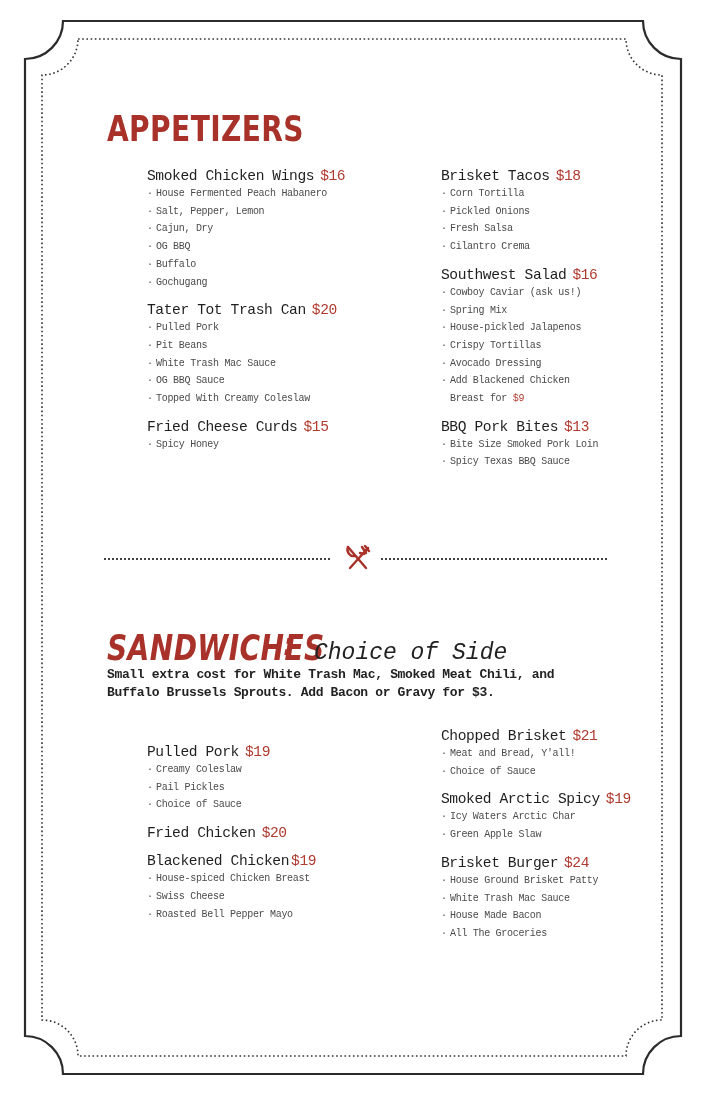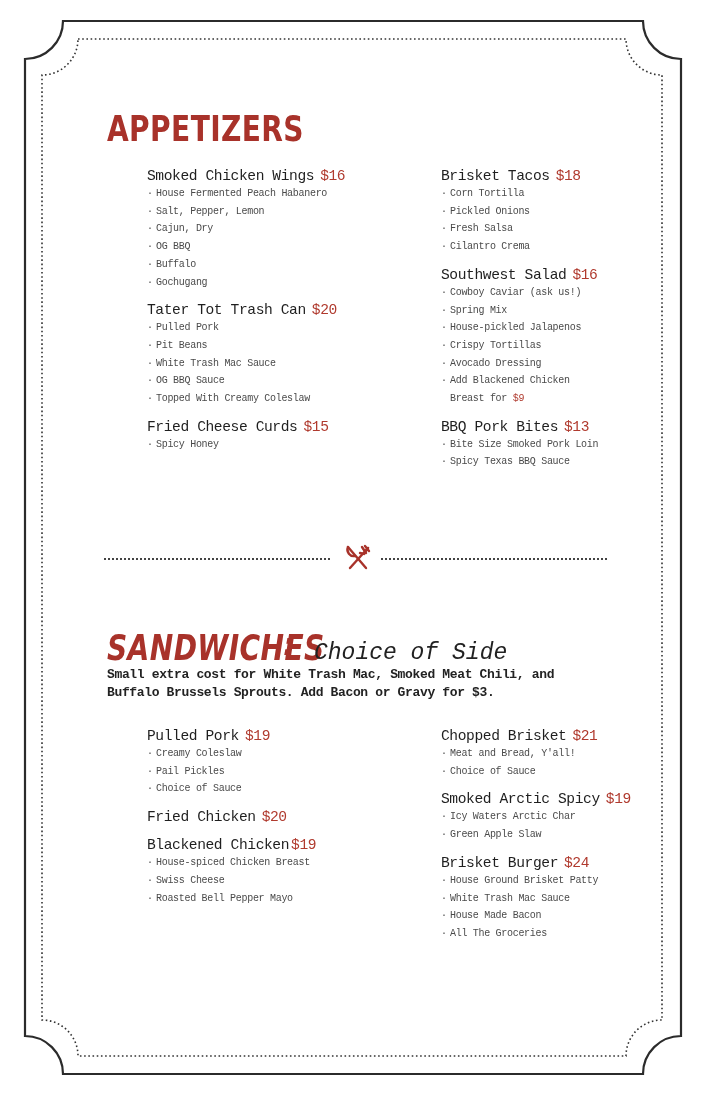--- a/index.html
+++ b/index.html
@@ -107,21 +107,21 @@
 <div style="position:absolute; left:107px; top:628px; height:36px; width:500px;font-style:italic;">
   <span class="section-title" style="left:0; top:2px; font-size:36px;">SANDWICHES</span>
   <span class="section-title" style="left:176px; top:2px; font-size:30px; transform:none;">:</span>
   <span class="subtitle" style="left:207px; top:12px;">Choice of Side</span>
 </div>
 <div class="note" style="left:107px; top:666px;">
   <div>Small extra cost for White Trash Mac, Smoked Meat Chili, and</div>
   <div>Buffalo Brussels Sprouts. Add Bacon or Gravy for $3.</div>
 </div>
 
-<div class="col" style="left:107px; top:727px;">
+<div class="col" style="left:107px; top:743px;">
   <div class="item">
     <div class="item-head"><span class="name">Pulled Pork</span><span class="price">$19</span></div>
     <ul class="bullets">
       <li><span class="dot">·</span><span>Creamy Coleslaw</span></li>
       <li><span class="dot">·</span><span>Pail Pickles</span></li>
       <li><span class="dot">·</span><span>Choice of Sauce</span></li>
     </ul>
   </div>
   <div class="item">
     <div class="item-head"><span class="name">Fried Chicken</span><span class="price">$20</span></div>

